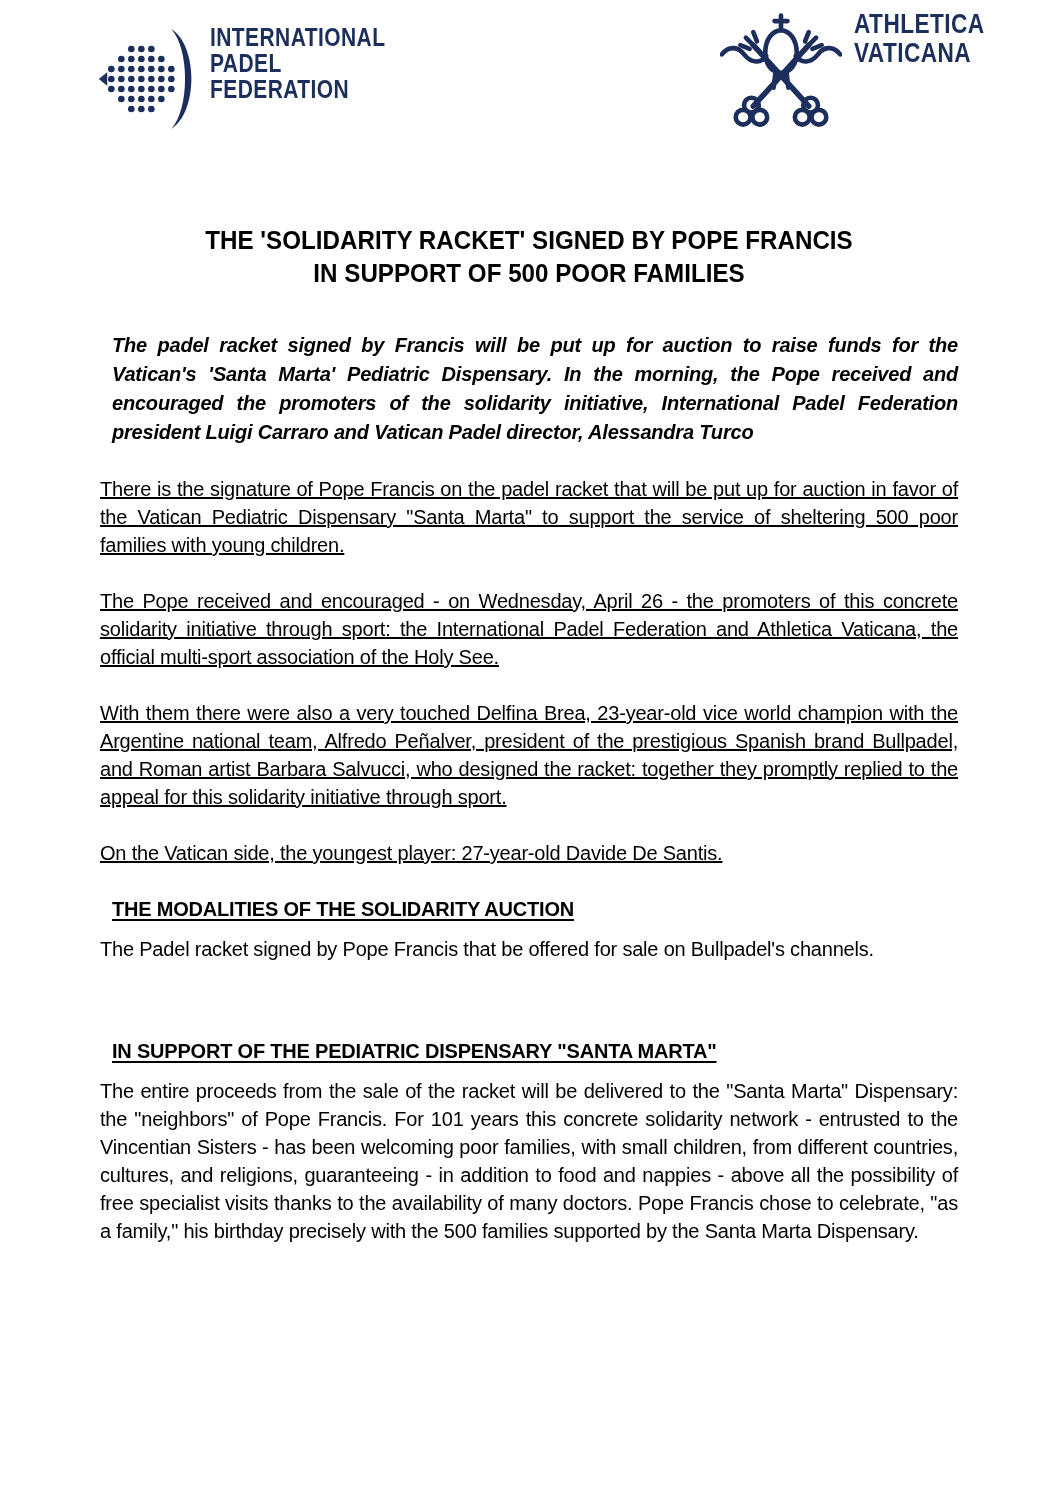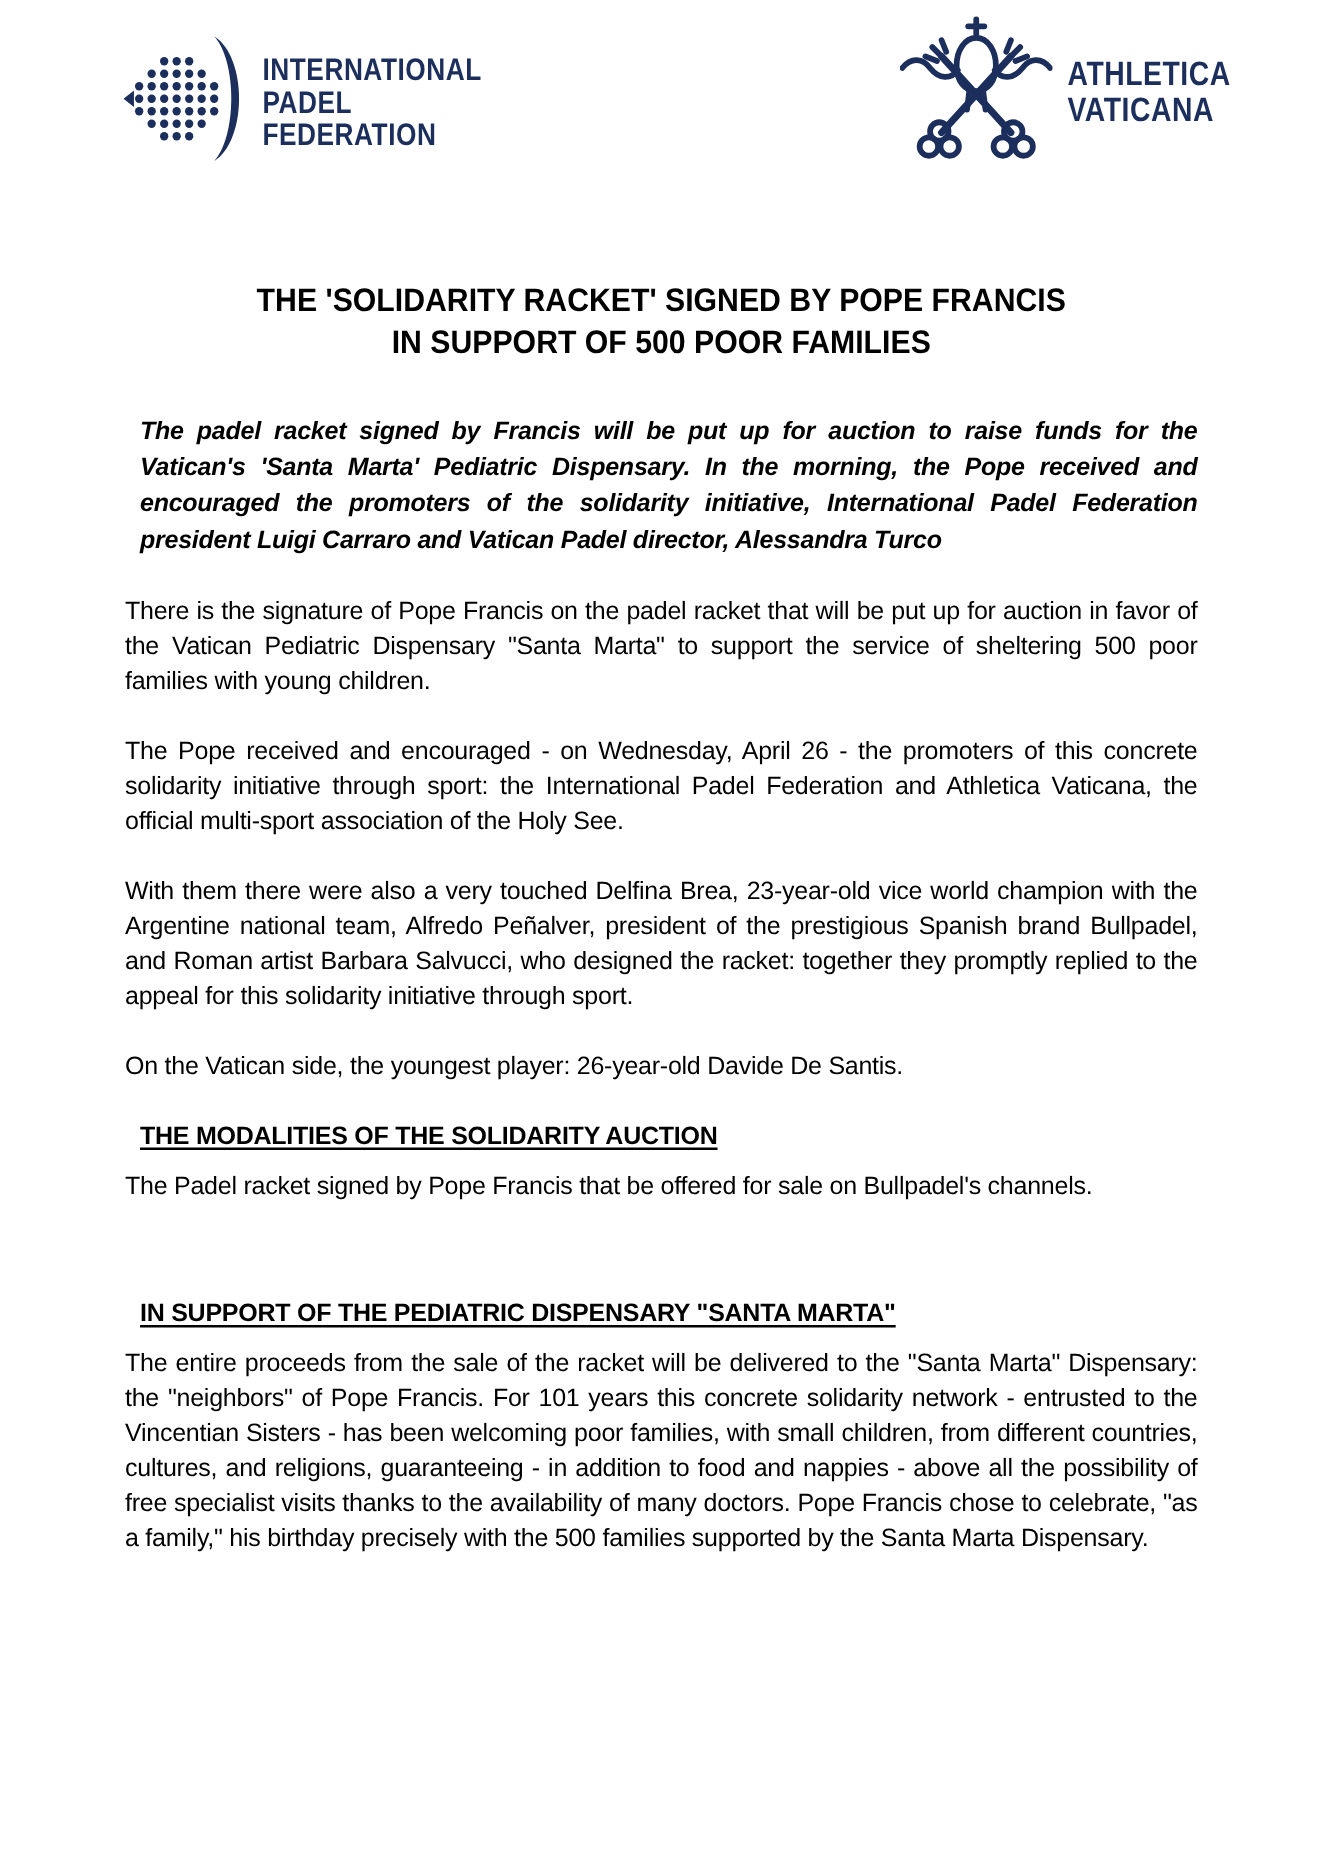--- a/index.html
+++ b/index.html
@@ -9,21 +9,21 @@
     width: 1058px;
     height: 1497px;
     margin: 0 auto;
     background: #ffffff;
     font-family: "Liberation Sans", sans-serif;
     color: #000000;
     overflow: hidden;
   }
   
   .logos { position: relative; height: 150px; }
-  .logo { position: absolute; display: flex; align-items: center; }
+  .logo { position: absolute; display: flex; }
   .logo-ipf { left: 98px; top: 24px; }
   .logo-av  { left: 720px; top: 10px; }
   .logo-mark { flex: 0 0 auto; }
   .logo-text { margin-left: 12px; }
   .logo-text .logo-line {
     display: block;
     font-weight: bold;
     color: #1b2e5c;
     transform: scaleX(0.84);
     transform-origin: left center;
@@ -54,20 +54,21 @@
     line-height: 29px;
     text-align: justify;
     letter-spacing: -0.2px;
   }
   .body-par {
     margin: 0 0 28px 0;
     font-size: 20px;
     line-height: 28px;
     text-align: justify;
     letter-spacing: -0.2px;
+    text-decoration: underline;
   }
   .par-line { display: block; }
   .doc-section { margin: 6px 0 0 0; }
   .doc-section h2 {
     margin: 12px;
     font-size: 20px;
     line-height: 28px;
     font-weight: bold;
     text-decoration: underline;
     text-decoration-thickness: 2px;
@@ -189,21 +190,21 @@
       <span class="title-line">IN SUPPORT OF 500 POOR FAMILIES</span>
     </h1>
 
     <p class="lead">The padel racket signed by Francis will be put up for auction to raise funds for the Vatican's 'Santa Marta' Pediatric Dispensary. In the morning, the Pope received and encouraged the promoters of the solidarity initiative, International Padel Federation president Luigi Carraro and Vatican Padel director, Alessandra Turco</p>
 
     <p class="body-par">There is the signature of Pope Francis on the padel racket that will be put up for auction in favor of the Vatican Pediatric Dispensary "Santa Marta" to support the service of sheltering 500 poor families with young children.</p>
     <p class="body-par">The Pope received and encouraged - on Wednesday, April 26 - the promoters of this concrete solidarity initiative through sport: the International Padel Federation and Athletica Vaticana, the official multi-sport association of the Holy See.</p>
     <p class="body-par">With them there were also a very touched Delfina Brea, 23-year-old vice world champion with the Argentine national team, Alfredo Peñalver, president of the prestigious Spanish brand Bullpadel, and Roman artist Barbara Salvucci, who designed the racket: together they promptly replied to the appeal for this solidarity initiative through sport.</p>
 
     <p class="body-par">
-      <span class="par-line">On the Vatican side, the youngest player: 26-year-old Davide De Santis.</span>
+      <span class="par-line">On the Vatican side, the youngest player: 27-year-old Davide De Santis.</span>
     </p>
 
     <section class="doc-section">
       <h2>THE MODALITIES OF THE SOLIDARITY AUCTION</h2>
       <p class="section-body">The Padel racket signed by Pope Francis that be offered for sale on Bullpadel's channels.</p>
     </section>
 
     <div class="section-gap"></div>
 
     <section class="doc-section">

